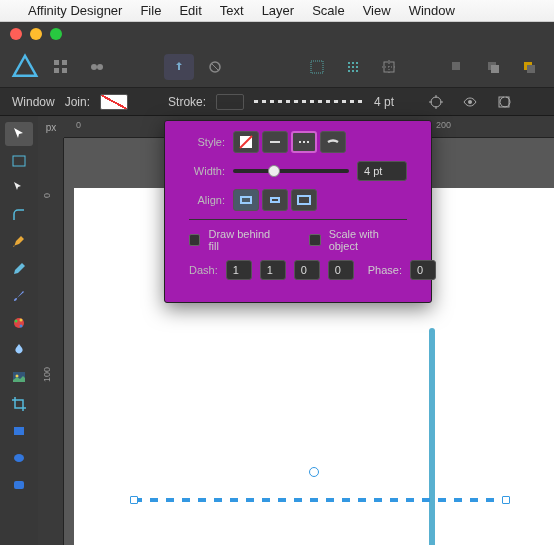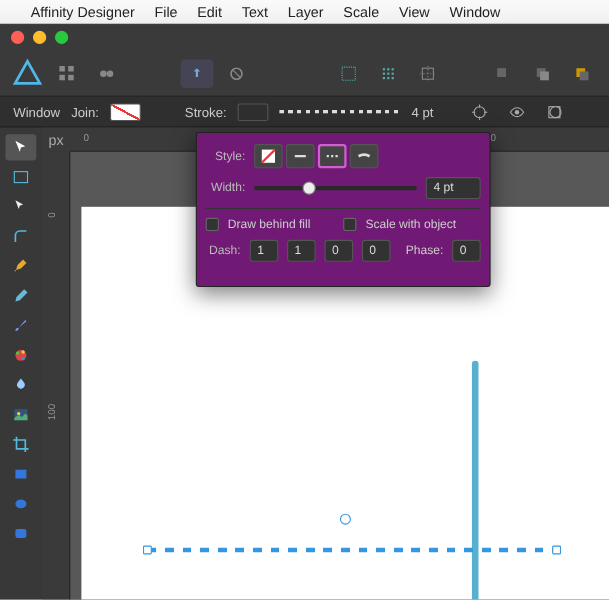--- a/index.html
+++ b/index.html
@@ -19,29 +19,29 @@
 .mainarea{display:flex;height:calc(545px - 22px - 24px - 42px - 28px);position:relative}
 .toolbar{width:38px;background:#383838;display:flex;flex-direction:column;align-items:center;padding-top:6px;gap:3px}
 .tool{width:28px;height:24px;display:flex;align-items:center;justify-content:center;border-radius:3px;color:#bbb}
 .tool.active{background:#555;color:#fff}
 .tool svg{width:16px;height:16px}
 .rulerwrap{flex:1;position:relative;background:#3a3a3a}
 .rulerh{position:absolute;top:0;left:26px;right:0;height:22px;background:#3a3a3a;border-bottom:1px solid #222}
 .rulerh .tick{position:absolute;top:4px;font-size:9px;color:#999}
 .rulerv{position:absolute;top:22px;left:0;width:26px;bottom:0;background:#3a3a3a;border-right:1px solid #222}
 .rulerv .tick{position:absolute;left:4px;font-size:9px;color:#999;transform:rotate(-90deg);transform-origin:left top}
-.rulercorner{position:absolute;top:0;left:0;width:26px;height:22px;background:#3a3a3a;font-size:13px;color:#aaa;display:flex;align-items:center;justify-content:center}
+.rulercorner{position:absolute;top:0;left:0;width:26px;height:22px;background:#3a3a3a;font-size:10px;color:#aaa;display:flex;align-items:center;justify-content:center}
 .canvas{position:absolute;top:22px;left:26px;right:0;bottom:0;background:#585858}
 .artboard{position:absolute;top:50px;left:10px;width:480px;height:360px;background:#fff}
 .curve{position:absolute;top:309px;left:60px;width:372px;height:6px}
 .curve .dash{position:absolute;top:1px;left:0;right:0;height:4px;background:repeating-linear-gradient(90deg,#3398e2 0 8px,transparent 8px 16px);border-radius:2px}
 .node{position:absolute;width:8px;height:8px;border:1.5px solid #3398e2;background:#fff;border-radius:1px}
 .handlecirc{position:absolute;width:10px;height:10px;border:1.5px solid #3398e2;background:#fff;border-radius:50%}
 .brushline{position:absolute;top:140px;left:355px;width:6px;height:220px;background:#58b0d0;border-radius:3px}
-.panel{position:absolute;top:120px;left:178px;width:268px;background:#701a75;border:1px solid #222;border-radius:3px;box-shadow:0 6px 20px rgba(0,0,0,.5);padding:10px 8px;font-size:11px;color:#ccc}
+.panel{position:absolute;top:120px;left:164px;width:268px;background:#a21caf;border:1px solid #222;border-radius:3px;box-shadow:0 6px 20px rgba(0,0,0,.5);padding:10px 24px;font-size:11px;color:#ccc}
 .prow{display:flex;align-items:center;gap:8px;margin-bottom:8px}
 .prow .lbl{width:36px;text-align:right;color:#bbb}
 .btngrp{display:flex;gap:3px}
 .sbtn{width:26px;height:22px;border:1px solid #555;border-radius:3px;background:#444;display:flex;align-items:center;justify-content:center;color:#bbb}
 .sbtn.sel{border-color:#d060d0;border-width:2px}
 .sbtn.active{background:#4a5a6a}
 .sbtn svg{width:14px;height:14px}
 .inpt{background:#323232;border:1px solid #555;border-radius:3px;height:20px;padding:0 6px;color:#ddd;font-size:11px;width:42px}
 .slider{flex:1;height:4px;background:#292929;border-radius:2px;position:relative}
 .sthumb{position:absolute;top:-4px;width:12px;height:12px;border-radius:50%;background:#eee;border:1px solid #888}
@@ -310,20 +310,40 @@
         </div>
     </div>
   </div>
   <div class="prow">
     <span class="lbl">Width:</span>
     <div class="slider">
         <div class="sthumb" style="left:30%"></div>
       </div>
     <input class="inpt" style="width: 50px;" value="4 pt">
   </div>
+  <div class="prow">
+    <span class="lbl">Align:</span>
+    <div class="btngrp">
+      <div class="sbtn active">
+          <svg viewBox="0 0 14 14">
+            <rect x="2" y="4" width="10" height="6" stroke="#9cf" stroke-width="2" fill="none"></rect>
+          </svg>
+        </div>
+      <div class="sbtn">
+          <svg viewBox="0 0 14 14">
+            <rect x="3" y="5" width="8" height="4" stroke="#9cf" stroke-width="2" fill="none"></rect>
+          </svg>
+        </div>
+      <div class="sbtn">
+          <svg viewBox="0 0 14 14">
+            <rect x="1" y="3" width="12" height="8" stroke="#9cf" stroke-width="2" fill="none"></rect>
+          </svg>
+        </div>
+    </div>
+  </div>
   <div class="divd"></div>
   <div class="prow">
     <div class="chk"></div>
     <span>Draw behind fill</span>
     <div style="width:14px"></div>
     <div class="chk"></div>
     <span>Scale with object</span>
   </div>
   <div class="prow" style="margin-bottom:12px">
     <span class="lbl">Dash:</span>

